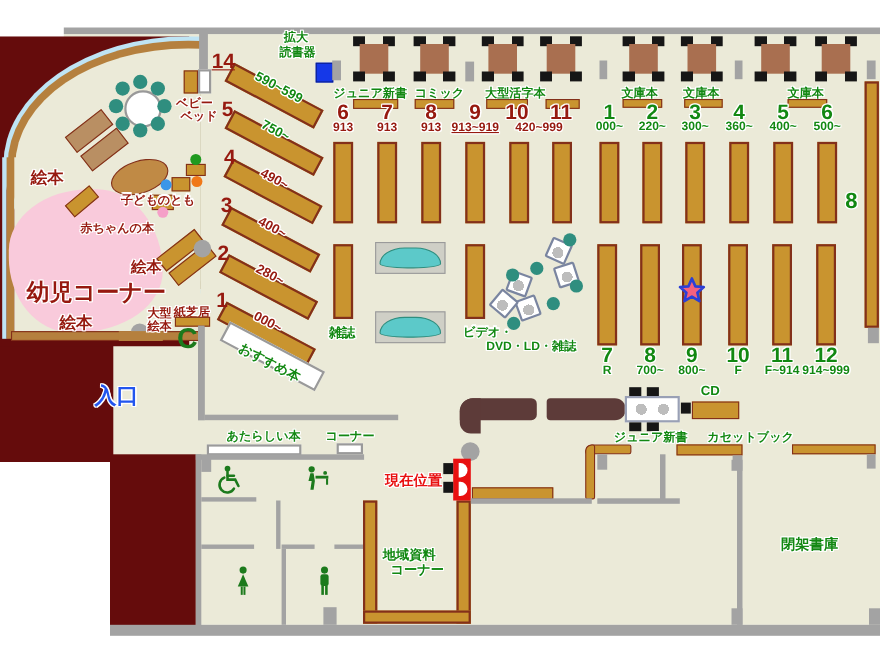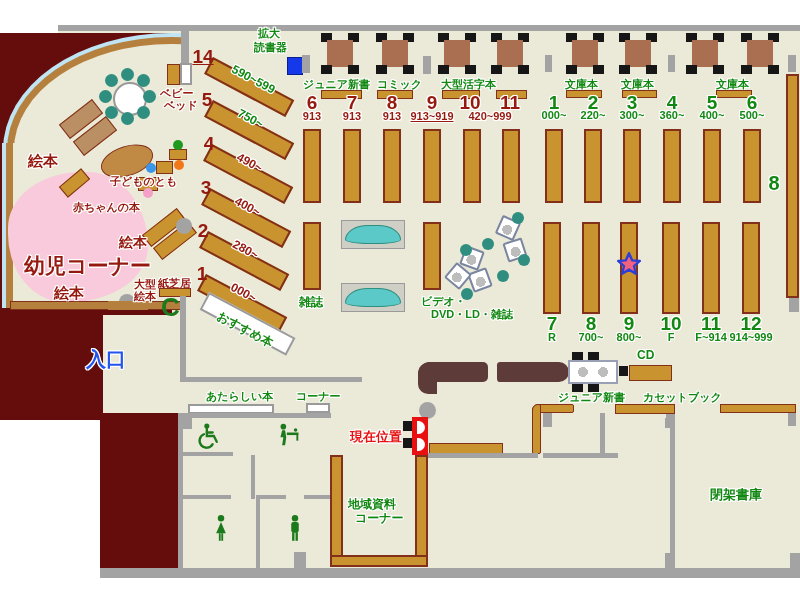--- a/index.html
+++ b/index.html
@@ -268,21 +268,21 @@
   <div class="carrel" style="left:448px;top:266px;transform:rotate(40deg);"></div>
   <div class="tealdot" style="left:512px;top:212px;"></div>
   <div class="tealdot" style="left:482px;top:238px;"></div>
   <div class="tealdot" style="left:460px;top:244px;"></div>
   <div class="tealdot" style="left:518px;top:254px;"></div>
   <div class="tealdot" style="left:497px;top:270px;"></div>
   <div class="tealdot" style="left:461px;top:288px;"></div>
 
   <div class="glabel halo lbl12" style="left:299px;top:294px;">雑誌</div>
   <div class="glabel halo lbl11" style="left:421px;top:294px;">ビデオ・</div>
-  <div class="glabel halo lbl11" style="left:431px;top:307px;">DVD・LD・雑誌</div>
+  <div class="glabel halo lbl11" style="left:442px;top:307px;">DVD・LD・雑誌</div>
 
   <div class="glabel num halo" style="left:534px;top:313px;width:36px;">7</div>
   <div class="glabel num halo" style="left:573px;top:313px;width:36px;">8</div>
   <div class="glabel num halo" style="left:611px;top:313px;width:36px;">9</div>
   <div class="glabel num halo" style="left:653px;top:313px;width:36px;">10</div>
   <div class="glabel num halo" style="left:693px;top:313px;width:36px;">11</div>
   <div class="glabel num halo" style="left:733px;top:313px;width:36px;">12</div>
   <div class="glabel rng halo" style="left:517px;top:331px;width:70px;">R</div>
   <div class="glabel rng halo" style="left:556px;top:331px;width:70px;">700~</div>
   <div class="glabel rng halo" style="left:594px;top:331px;width:70px;">800~</div>

